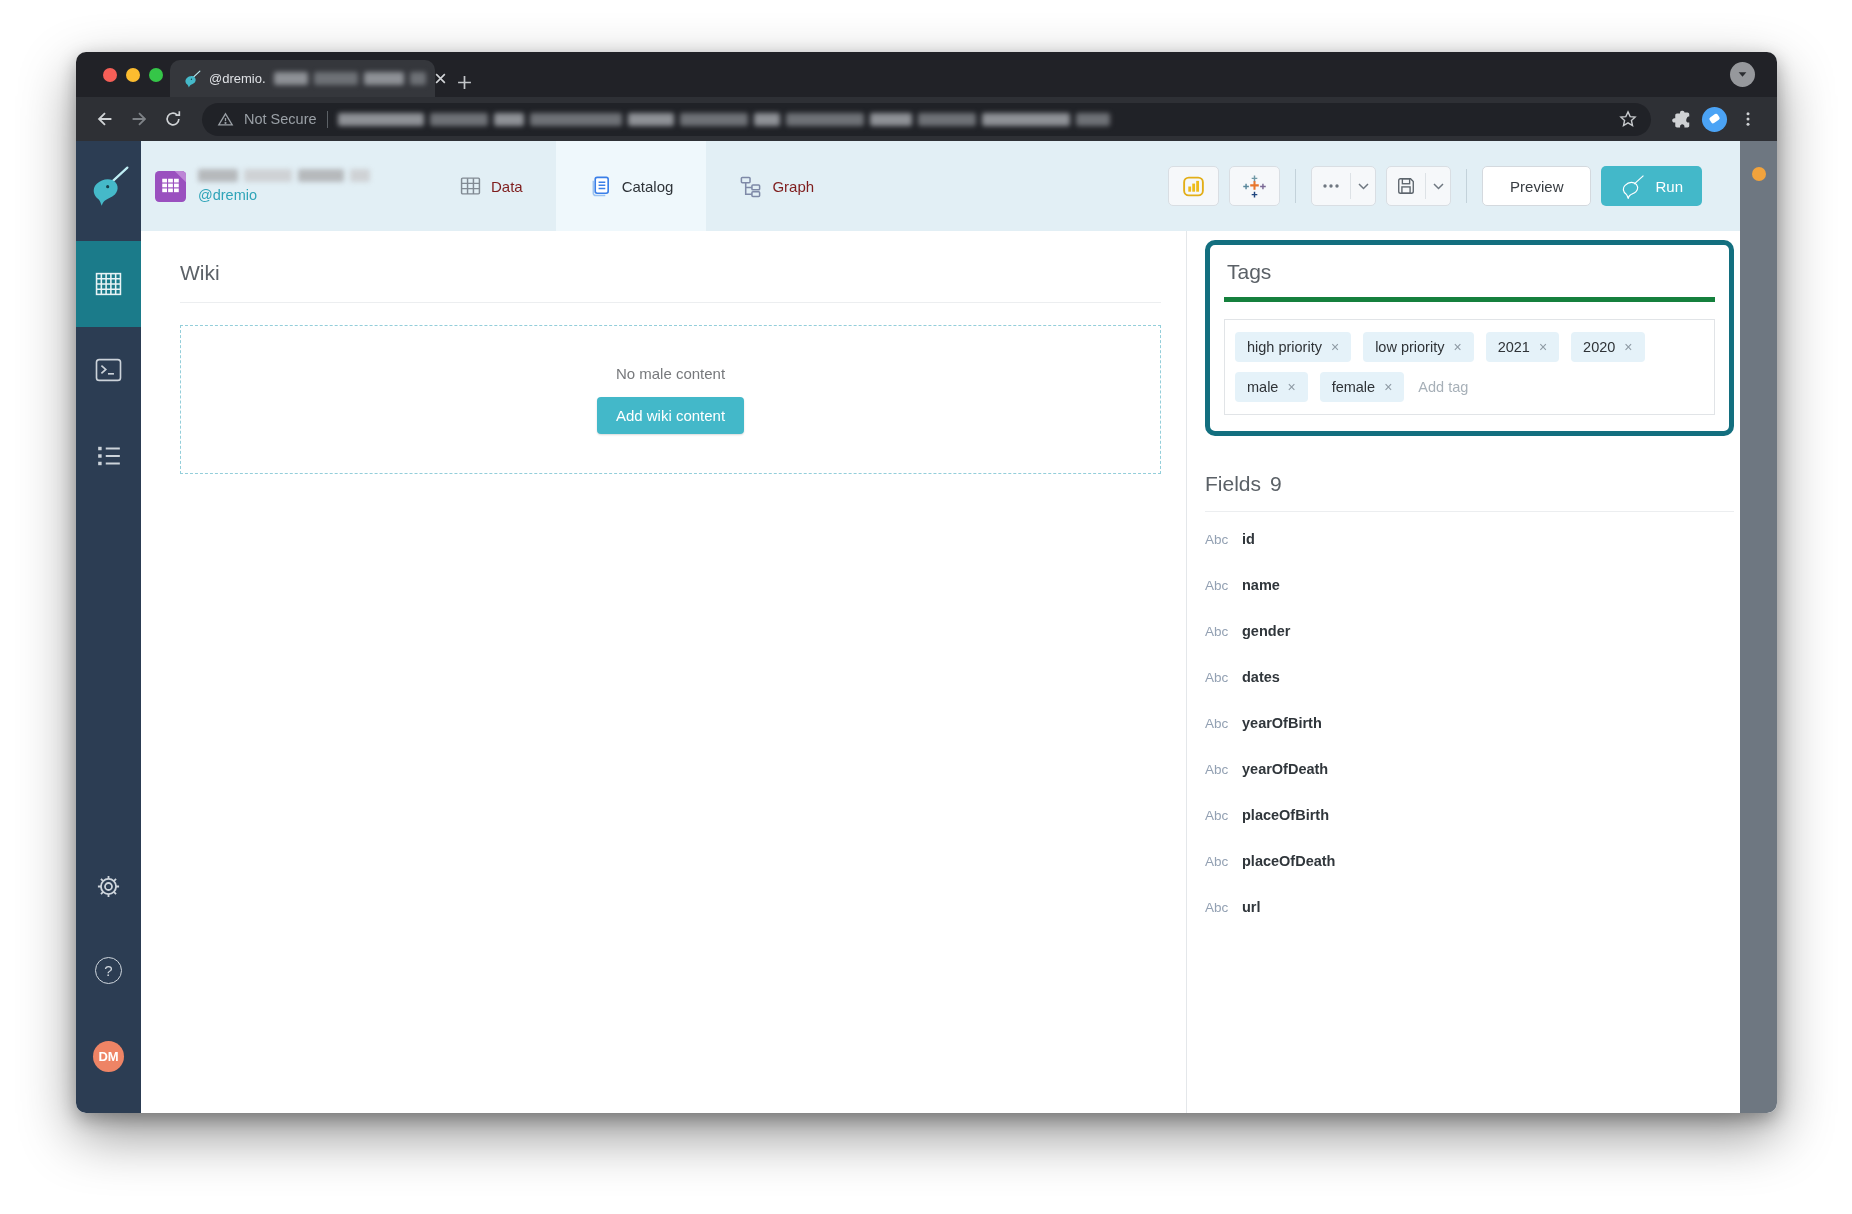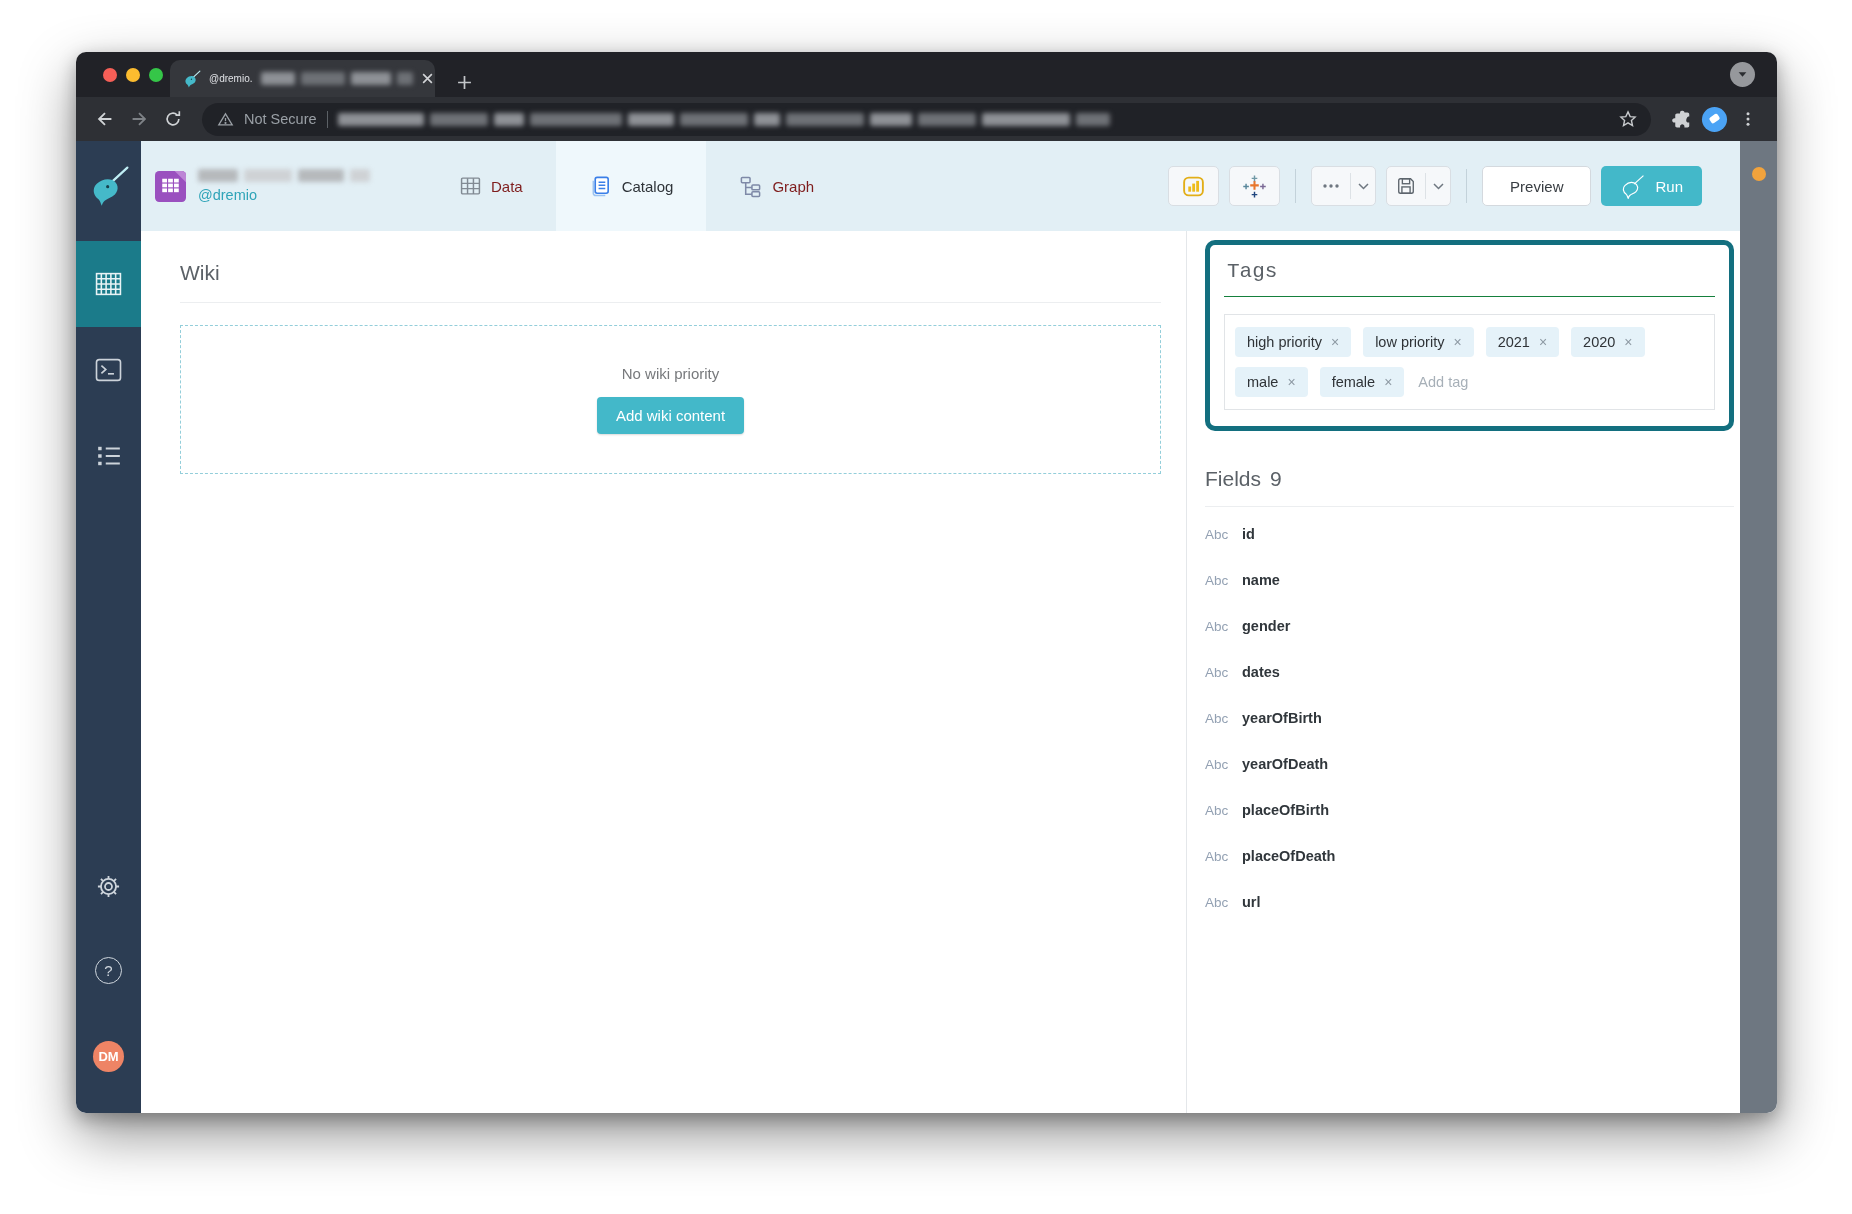--- a/index.html
+++ b/index.html
@@ -11,21 +11,21 @@
     box-shadow:0 22px 55px rgba(0,0,0,.42), 0 6px 18px rgba(0,0,0,.28); }
 
   
   .tabstrip { flex:0 0 45px; background:#212227; position:relative; display:flex; align-items:flex-end; }
   .lights { position:absolute; left:27px; top:16px; display:flex; gap:9px; }
   .light { width:14px; height:14px; border-radius:50%; display:inline-block; }
   .light.r { background:#f65f57; } .light.y { background:#fcbc2f; } .light.g { background:#35c648; }
 
   .tab { margin-left:94px; width:265px; height:37px; background:#35373c; border-radius:10px 10px 0 0;
     display:flex; align-items:center; gap:8px; padding:0 10px 0 13px; }
-  .tab-title { color:#dfe1e5; font-size:10px; white-space:nowrap; }
+  .tab-title { color:#dfe1e5; font-size:13px; white-space:nowrap; }
   .tab-close { margin-left:auto; display:flex; align-items:center; }
   .newtab { margin-left:22px; margin-bottom:7px; display:flex; align-items:center; }
   .tab-search { position:absolute; right:22px; top:10px; width:25px; height:25px; border-radius:50%;
     background:#96989c; display:flex; align-items:center; justify-content:center; }
 
   .toolbar { flex:0 0 44px; background:#2e3035; display:flex; align-items:center; padding:0 14px; gap:4px; }
   .navic { width:30px; height:30px; display:flex; align-items:center; justify-content:center; border-radius:50%; }
   .urlbar { flex:1; height:33px; margin:0 10px; background:#202227; border-radius:17px;
     display:flex; align-items:center; gap:10px; padding:0 8px 0 15px; color:#9aa0a6; font-size:14.5px; }
   .url-sep { width:1px; height:17px; background:#5c6166; }
@@ -81,21 +81,21 @@
   .sect-title { font-size:21px; color:#5b6167; font-weight:400; }
   .wiki-head { padding:14px 0 17px; border-bottom:1px solid #eceef0; }
   .wiki-empty { margin-top:22px; height:149px; border:1px dashed #93ceda;
     display:flex; flex-direction:column; align-items:center; justify-content:center; gap:15px; }
   .wiki-msg { color:#77797c; font-size:15px; }
   .addwiki { background:var(--accent,#43b8c9); color:#fff; font-size:15px; border:none; border-radius:4px;
     padding:10px 19px; cursor:pointer; box-shadow:0 1px 2px rgba(0,0,0,.15); }
 
   .tags-card { margin-top:5px; border:5px solid var(--tags-border,#136f7f); border-radius:10px;
     padding:10px 14px 16px; background:#fff; }
-  .tags-head { padding:5px 3px 13px; border-bottom:1px solid #15803d;font-family:Liberation Mono, monospace; }
+  .tags-head { padding:5px 3px 13px; border-bottom:5px solid #15803d; }
   .tags-input { margin-top:17px; border:1px solid #e1e4e7; border-radius:0; padding:12px 10px;
     display:flex; flex-wrap:wrap; gap:10px 12px; align-items:center; cursor:text; }
   .pill { background:var(--pill,#e5f2f9); border-radius:4px; padding:7px 12px; font-size:14.5px; color:#2f3337;
     display:inline-flex; align-items:center; gap:9px; }
   .pill-x { color:#8d99a3; font-size:14px; cursor:pointer; line-height:1; }
   .addtag { border:none; outline:none; background:transparent; font-size:14.5px; color:#333; width:100px; padding:4px 2px; }
   .addtag::placeholder { color:#a7b0b8; }
 
   .fields-sect { margin-top:36px; }
   .fields-head { padding:0 0 15px; border-bottom:1px solid #eceef0; display:flex; align-items:baseline; gap:9px; }
@@ -404,21 +404,21 @@
             <span>Run</span>
           </button>
         </div>
       </div>
 
       <div class="content-row">
 
         <div class="wiki-area">
           <div class="sect-title wiki-head">Wiki</div>
           <div class="wiki-empty">
-            <span class="wiki-msg">No wiki priority</span>
+            <span class="wiki-msg">No male content</span>
             <button class="addwiki">Add wiki content</button>
           </div>
         </div>
 
         <div class="panel-divider"></div>
 
         <div class="right-panel">
           <div class="tags-card">
             <div class="sect-title tags-head">Tags</div>
             <div class="tags-input">

